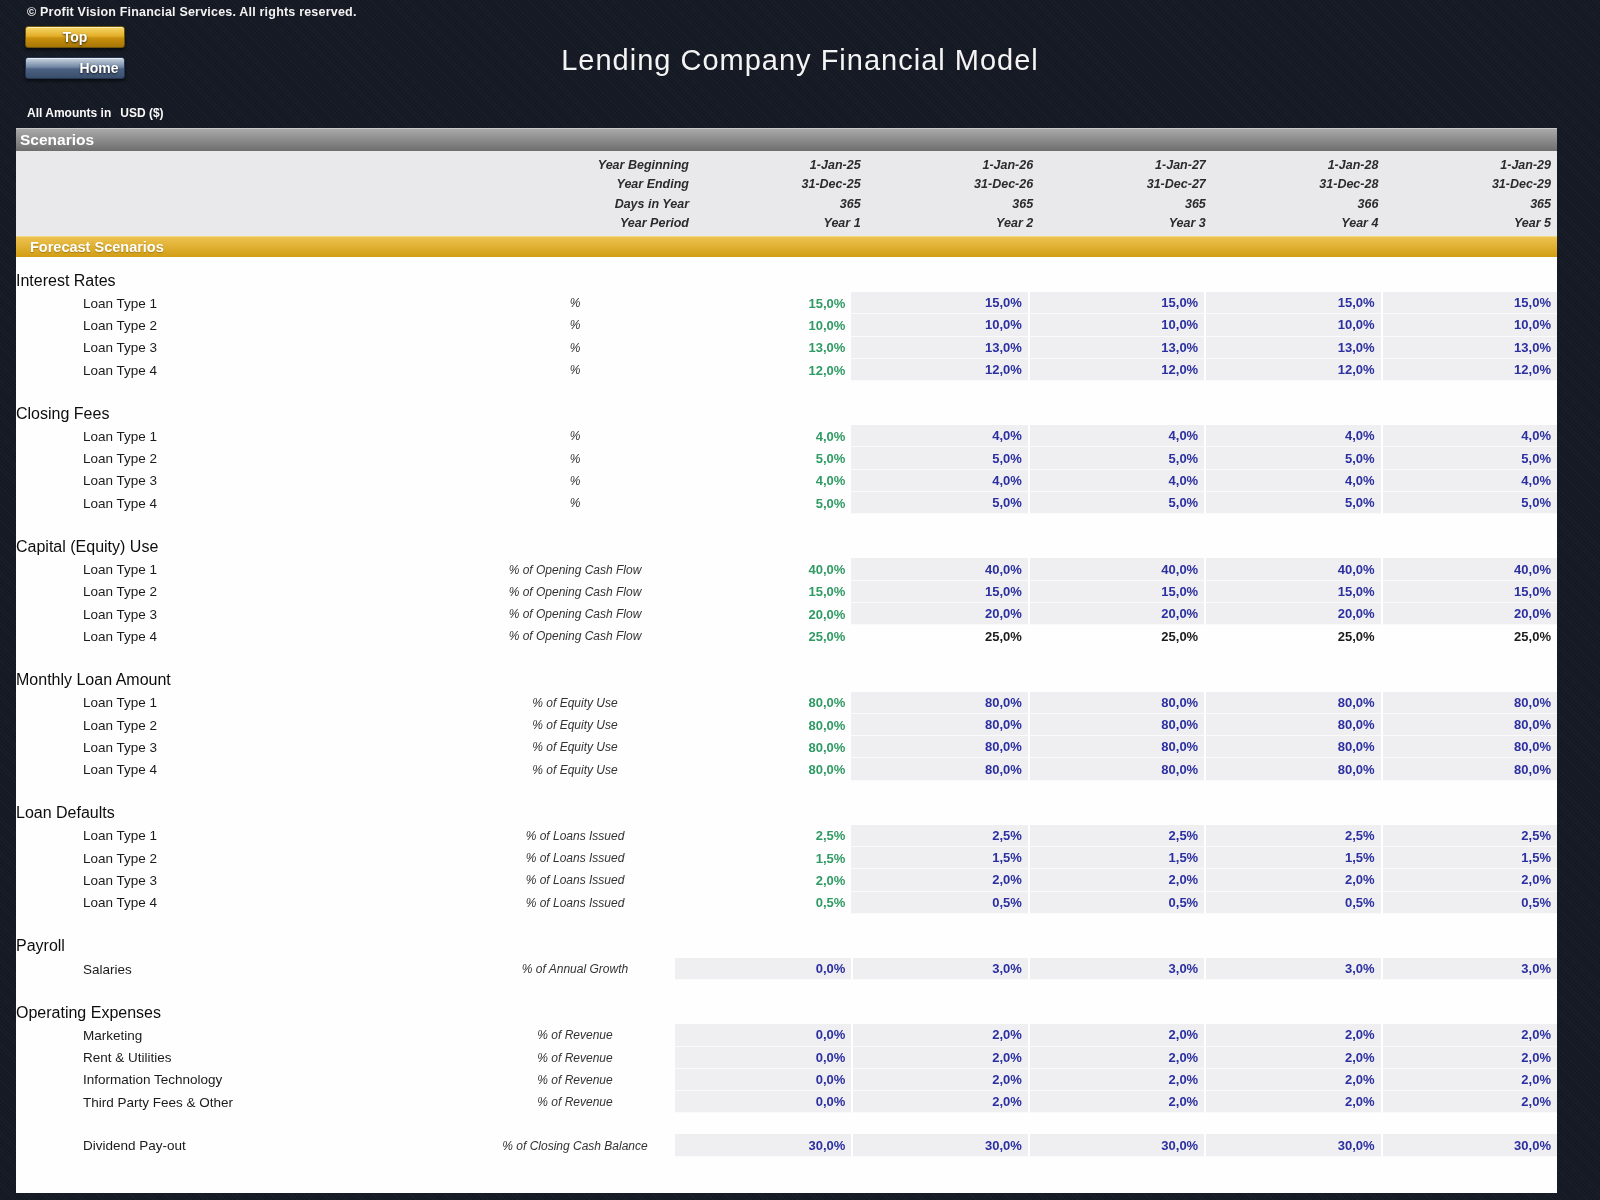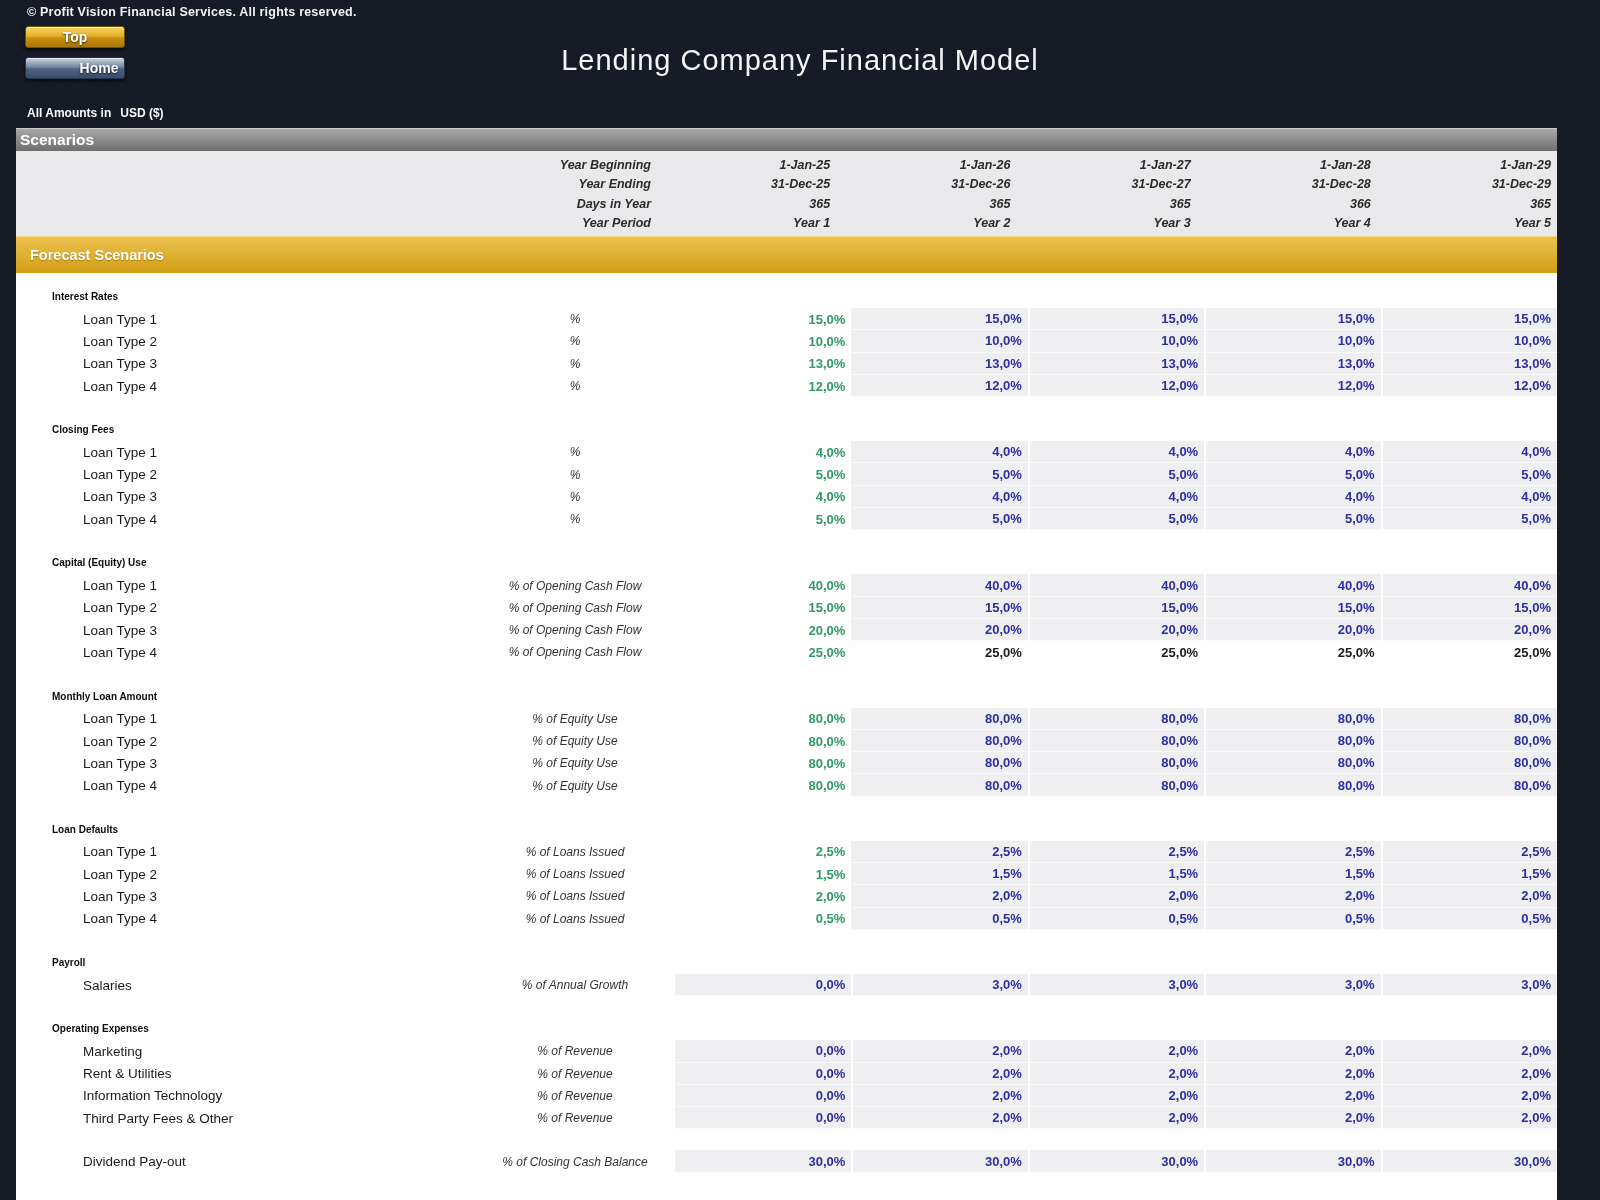--- a/index.html
+++ b/index.html
@@ -45,39 +45,39 @@
   
   .frame { position:absolute; left:16px; top:128px; width:1541px; }
   .scenarios-bar {
     height:23px; display:flex; align-items:center; padding-left:4px;
     background:linear-gradient(180deg,#a9a9a9,#6e6e6e);
     border-top:1px solid #c9c9c9;
     color:#fff; font-size:15.5px; font-weight:bold;
   }
   .year-header { background:#e9e9ec; padding:4px 0 3px 0; }
   .yh-row, .row { display:grid; grid-template-columns:440px 200px repeat(5,1fr); align-items:center; }
-  .yh-row { height:19.5px; }
+  .yh-row { height:19.5px;margin-left:38px; }
   .yh-label {
     grid-column:1 / span 2; text-align:right; padding-right:5px;
     font-size:12.5px; font-weight:bold; font-style:italic; color:#2b2b2b;
   }
   .yh-val {
     text-align:right; padding-right:6px;
     font-size:12.5px; font-weight:bold; font-style:italic; color:#2b2b2b;
   }
   .forecast-bar {
-    height:37px; display:flex; align-items:center; padding-left:14px;
+    height:21px; display:flex; align-items:center; padding-left:14px;
     background:linear-gradient(180deg,#ecc250,#d19d13);
     border-top:1px solid #f2d87e;
     color:#fff; font-size:14.5px; font-weight:bold; text-shadow:0 1px 1px rgba(120,85,0,.5);
   }
   .main { background:#fefefe; height:936px; overflow:hidden; padding-top:12px; }
   .section { margin-top:0; }
   .section + .section { margin-top:21px; }
-  .sec-title { height:23px; display:flex; align-items:center; padding-left:36px; font-size:10px; font-weight:bold; color:#0d0d0d; }
+  .sec-title { height:23px; display:flex; align-items:center; font-size:16px; font-weight:normal; color:#0d0d0d; }
   .row { height:22.3px;margin-left:19px; }
   .row-label { padding-left:48px; font-size:13.5px; color:#1a1a1a; }
   .row-unit { text-align:center; font-size:12px; font-style:italic; color:#333; }
   .val { text-align:right; padding-right:6px; font-size:13px; font-weight:600; height:100%; display:flex; align-items:center; justify-content:flex-end; }
   .val.green { color:#2f9a63; }
   .val.blue { color:#2b2fa0; }
   .val.black { color:#1b1b1b; }
   .val.band { background:#efeff1; border-bottom:1px solid #fafafb; }
   .val.sep { border-left:2px solid #fff; }
 </style>

